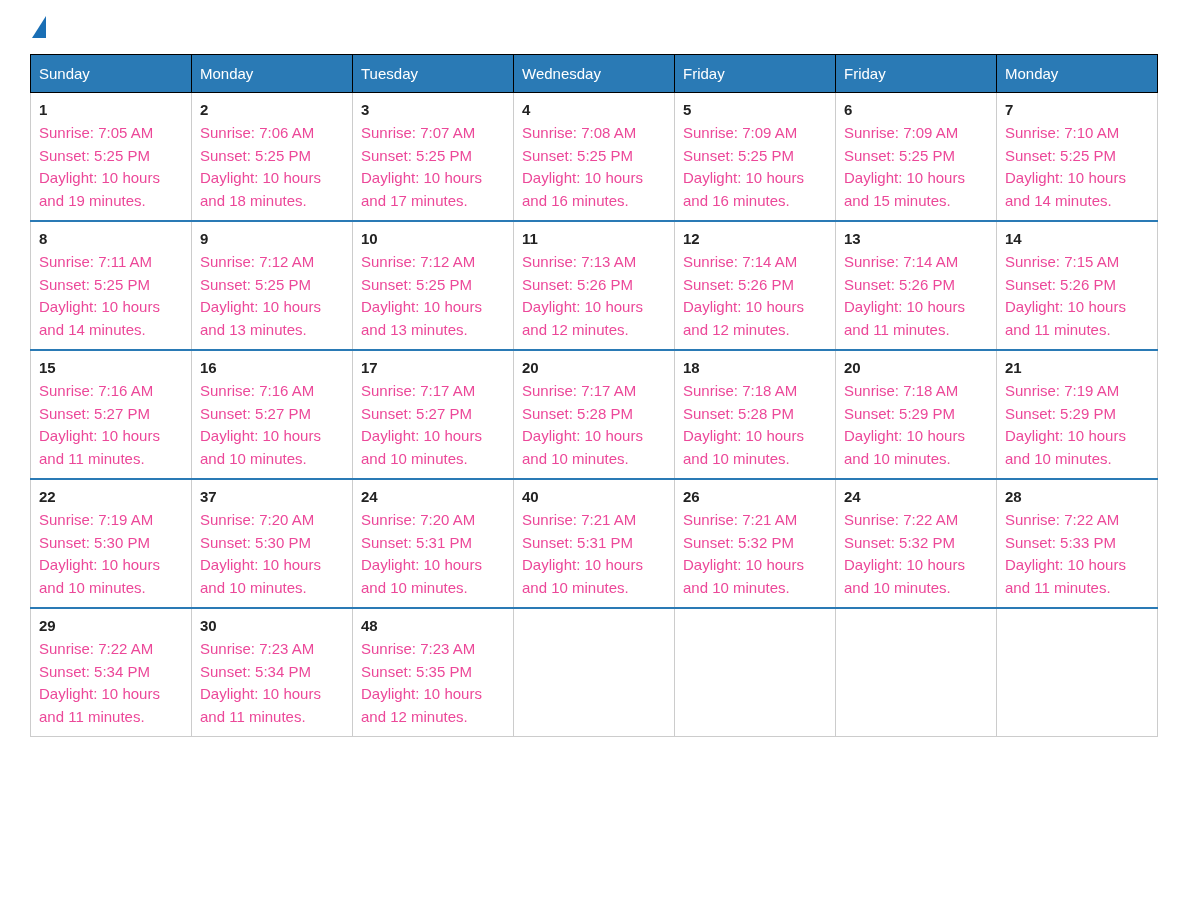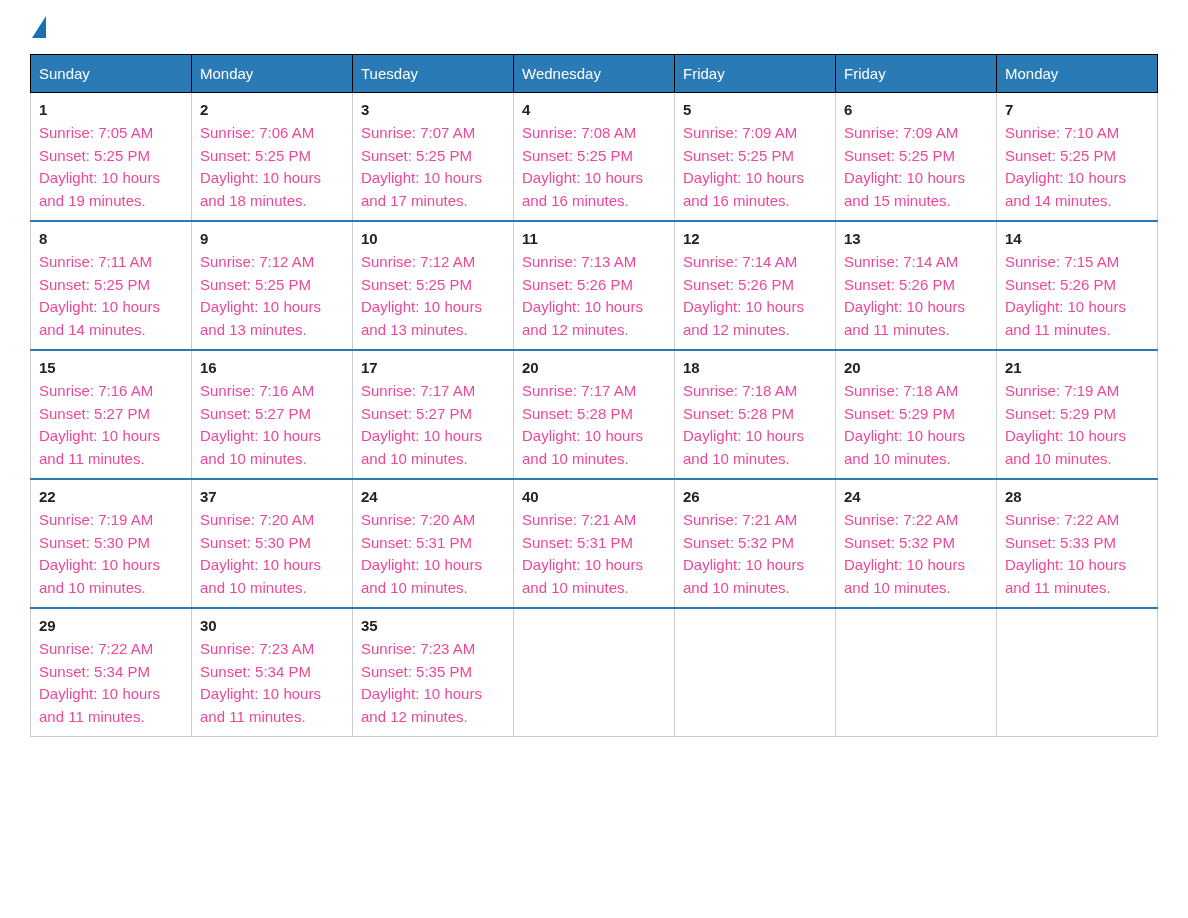--- a/index.html
+++ b/index.html
@@ -262,21 +262,21 @@
       <tr class="row-border-top">
         <td>
         <span class="day-number">29</span>
         <span class="day-info">Sunrise: 7:22 AM<br>Sunset: 5:34 PM<br>Daylight: 10 hours<br>and 11 minutes.</span>
       </td>
         <td>
         <span class="day-number">30</span>
         <span class="day-info">Sunrise: 7:23 AM<br>Sunset: 5:34 PM<br>Daylight: 10 hours<br>and 11 minutes.</span>
       </td>
         <td>
-        <span class="day-number">35</span>
+        <span class="day-number">48</span>
         <span class="day-info">Sunrise: 7:23 AM<br>Sunset: 5:35 PM<br>Daylight: 10 hours<br>and 12 minutes.</span>
       </td>
         <td class="empty-cell"></td>
         <td class="empty-cell"></td>
         <td class="empty-cell"></td>
         <td class="empty-cell"></td>
       </tr>
     </tbody>
 </table>
 

